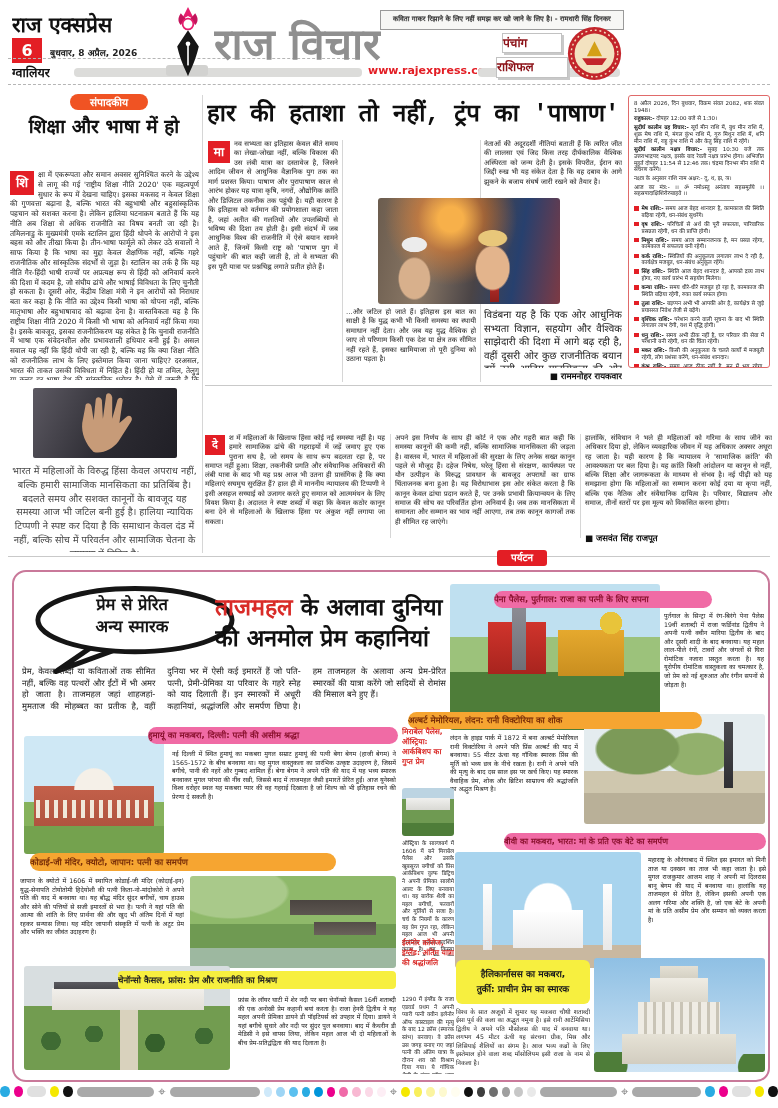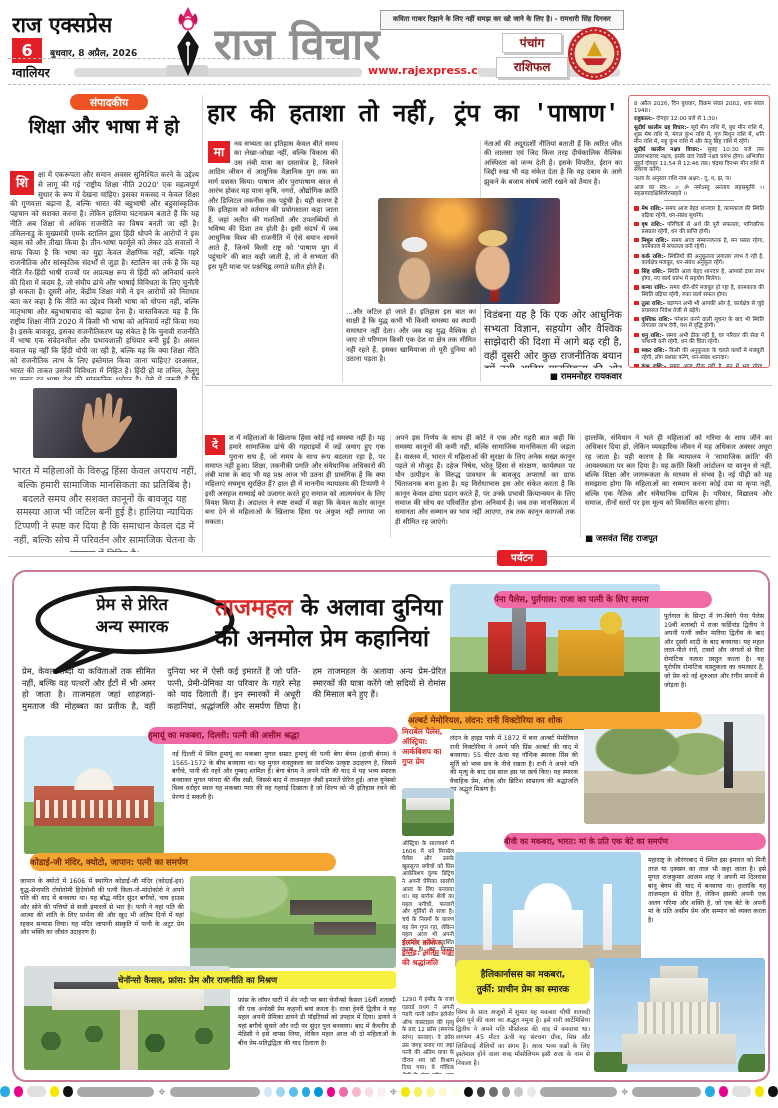--- a/index.html
+++ b/index.html
@@ -24,21 +24,21 @@
   #city{left:12px;top:64px;font-size:12.5px;font-weight:bold;color:#111;}
   #city-bar{left:74px;top:68px;width:288px;}
   #pen-base{left:166px;top:65px;width:42px;height:11px;background:#d2d2d0;border-radius:3px;}
   #pen-logo{left:170px;top:4px;width:36px;height:76px;}
   #masthead{left:214px;top:18px;font-size:43px;font-weight:bold;color:#8f8f8f;line-height:52px;white-space:nowrap;}
   #quote-box{left:380px;top:10px;width:242px;height:18px;border:1px solid #9a9a9a;background:#f7f7f5;
              font-size:6.8px;font-weight:bold;color:#333;text-align:center;line-height:17px;white-space:nowrap;}
   #url{left:368px;top:64px;font-size:11px;font-weight:bold;color:#e31e25;}
   #url-bar{left:478px;top:68px;width:142px;}
   .lbl{position:absolute;background:#fff;border:1px solid #c2c2c2;box-shadow:2px 2px 0 #c9c9c9;
-       color:#8c1218;font-weight:bold;text-align:center;}
+       color:#8c1218;font-weight:bold;text-align:left;}
   #panchang-lbl{left:502px;top:33px;width:58px;height:18px;font-size:12px;line-height:18px;}
   #rashifal-lbl{left:496px;top:57px;width:70px;height:19px;font-size:12px;line-height:19px;}
   #emblem{left:566px;top:25px;width:57px;height:57px;}
   #dash-bottom{left:8px;top:84px;width:762px;}
   
   #ed-tab{left:70px;top:94px;width:78px;height:16px;background:#f05323;color:#fff;border-radius:8px;
           font-size:10.5px;font-weight:bold;text-align:center;line-height:16px;}
   #ed-head{left:6px;top:113px;width:196px;text-align:center;font-size:19px;font-weight:bold;
            color:#101010;line-height:26px;white-space:nowrap;}
   #ed-body{left:10px;top:170px;width:189px;height:210px;font-size:7.2px;line-height:1.36;color:#222;}

